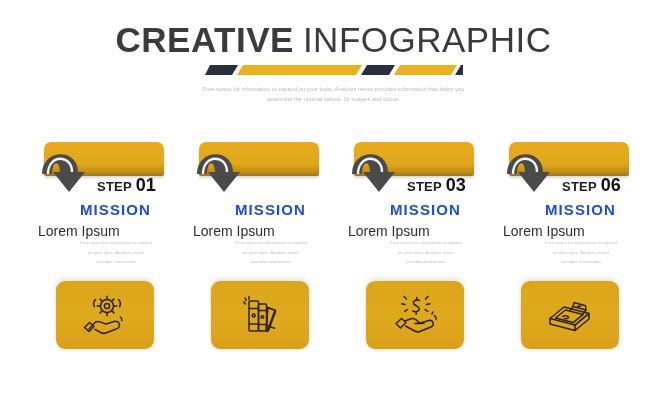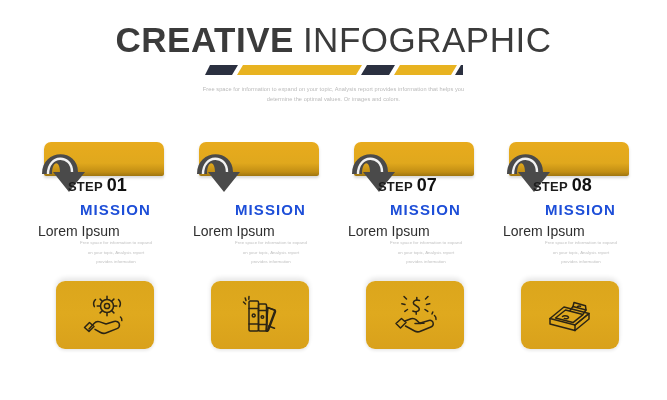--- a/index.html
+++ b/index.html
@@ -108,23 +108,23 @@
     left: 0px;
     width: 52px;
     height: 58px;
   }
   .arrow svg { display: block; }
 
   
   .step-line {
     position: absolute;
     top: 38px;
-    left: 8px;
+    left: 0;
     width: 155px;
-    text-align: left;
+    text-align: center;
     white-space: nowrap;
     line-height: 1;
     padding-left: 22px;
     box-sizing: border-box;
   }
   .step-word {
     font-size: 13px;
     font-weight: bold;
     color: #1c1c1c;
     letter-spacing: 0.2px;
@@ -281,21 +281,21 @@
 
   <div class="col col-2">
     <div class="tab"></div>
     <div class="arrow">
       <svg width="52" height="58" viewBox="0 0 52 58" xmlns="http://www.w3.org/2000/svg">
         <path d="M4 36 C4 10, 40 10, 40 34 L47 34 L31 54 L15 34 L22 34 C22 22, 14 22, 14 36 Z" fill="#4a4a4a"></path>
         <path d="M10 36 C10 16, 34 16, 34 34" fill="none" stroke="#f2f2f2" stroke-width="2.4"></path>
       </svg>
     </div>
     <div class="step-line">
-      <span class="step-word">STEP</span><span class="step-num">07</span>
+      <span class="step-word">STEP</span><span class="step-num">03</span>
     </div>
     <div class="mission">MISSION</div>
     <div class="lorem">Lorem Ipsum</div>
     <div class="body-txt">
       <span class="l">Free space for information to expand</span>
       <span class="l">on your topic, Analysis report</span>
       <span class="l">provides information</span>
     </div>
     <div class="icon-box">
       <span>
@@ -316,21 +316,21 @@
 
   <div class="col col-3">
     <div class="tab"></div>
     <div class="arrow">
       <svg width="52" height="58" viewBox="0 0 52 58" xmlns="http://www.w3.org/2000/svg">
         <path d="M4 36 C4 10, 40 10, 40 34 L47 34 L31 54 L15 34 L22 34 C22 22, 14 22, 14 36 Z" fill="#4a4a4a"></path>
         <path d="M10 36 C10 16, 34 16, 34 34" fill="none" stroke="#f2f2f2" stroke-width="2.4"></path>
       </svg>
     </div>
     <div class="step-line">
-      <span class="step-word">STEP</span><span class="step-num">08</span>
+      <span class="step-word">STEP</span><span class="step-num">06</span>
     </div>
     <div class="mission">MISSION</div>
     <div class="lorem">Lorem Ipsum</div>
     <div class="body-txt">
       <span class="l">Free space for information to expand</span>
       <span class="l">on your topic, Analysis report</span>
       <span class="l">provides information</span>
     </div>
     <div class="icon-box">
       <span>

